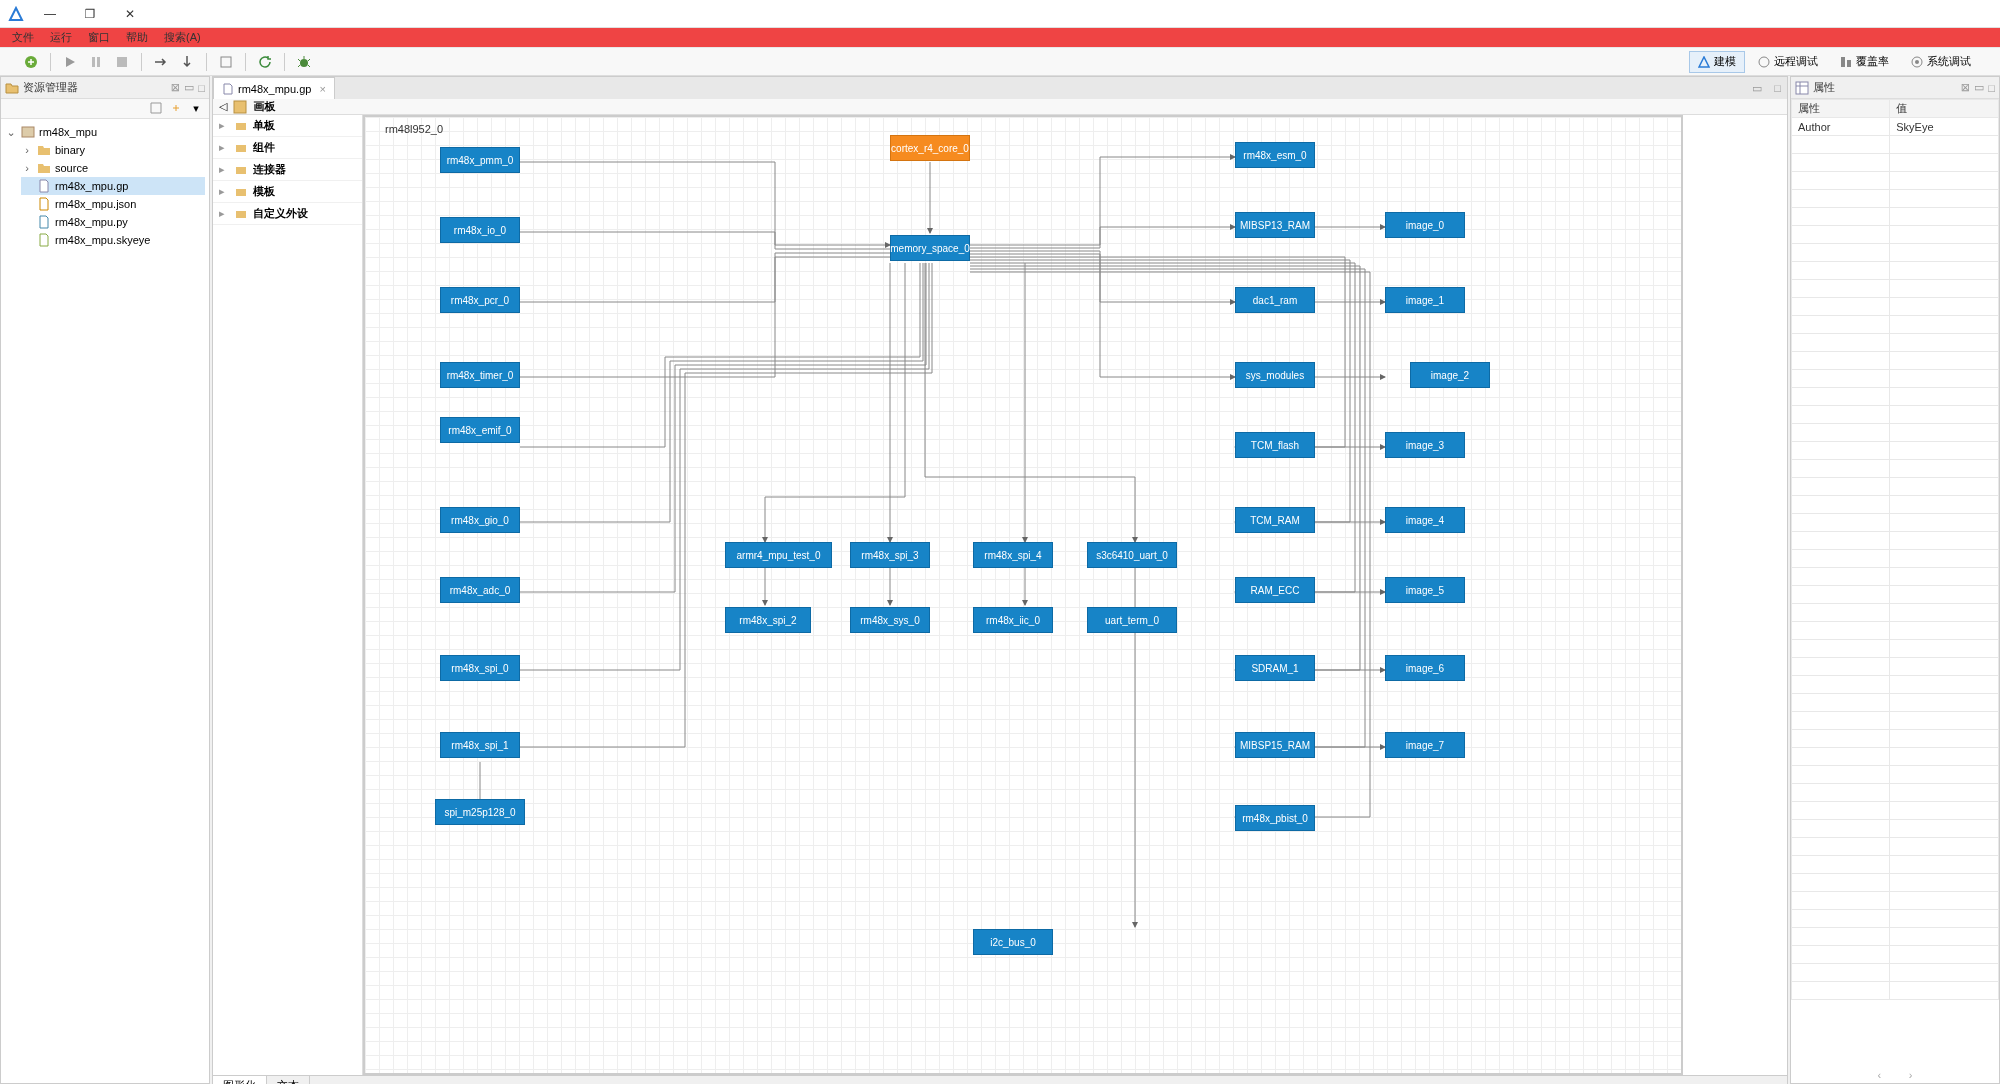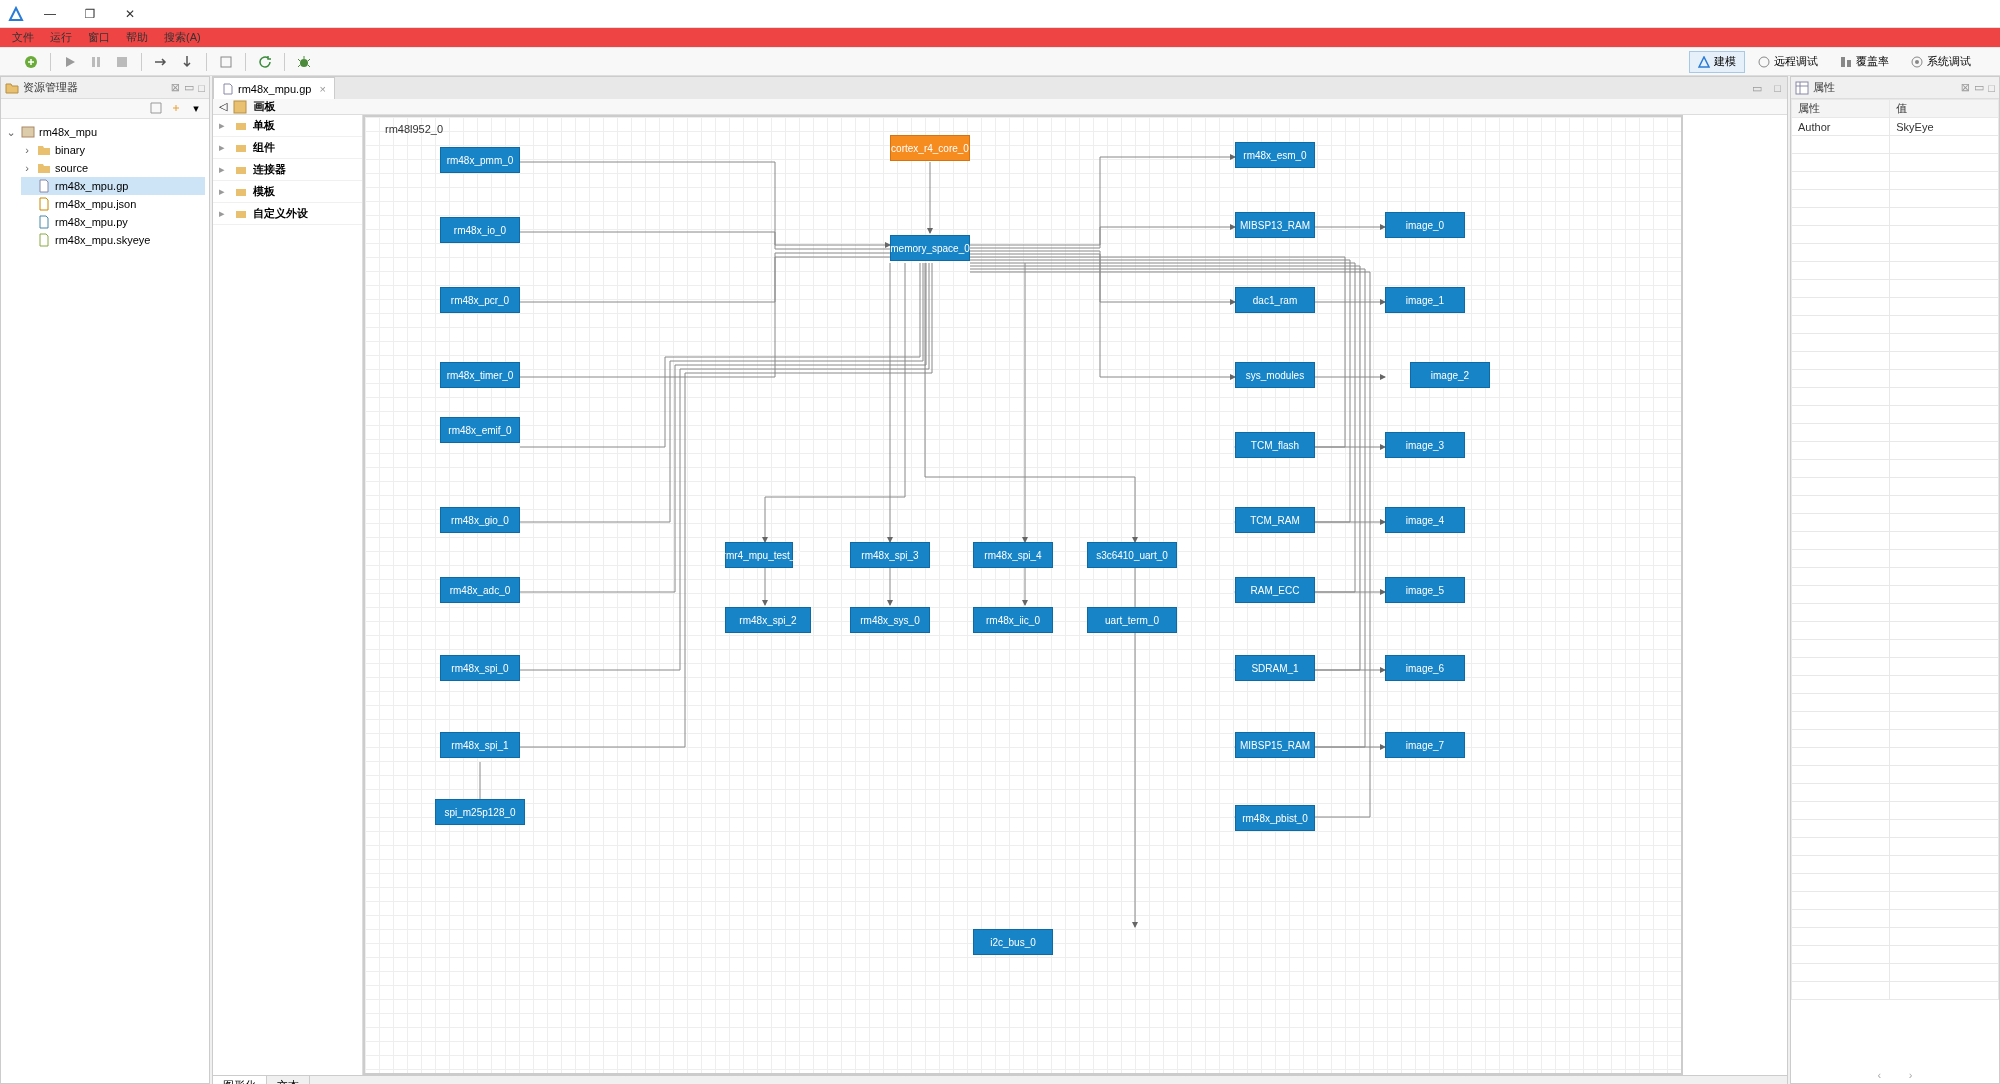--- a/index.html
+++ b/index.html
@@ -379,21 +379,21 @@
           <div class="node" style="left:75px;top:300px;width:80px;">rm48x_emif_0</div>
           <div class="node" style="left:75px;top:390px;width:80px;">rm48x_gio_0</div>
           <div class="node" style="left:75px;top:460px;width:80px;">rm48x_adc_0</div>
           <div class="node" style="left:75px;top:538px;width:80px;">rm48x_spi_0</div>
           <div class="node" style="left:75px;top:615px;width:80px;">rm48x_spi_1</div>
           <div class="node" style="left:70px;top:682px;width:90px;">spi_m25p128_0</div>
 
           <div class="node orange" style="left:525px;top:18px;width:80px;">cortex_r4_core_0</div>
           <div class="node" style="left:525px;top:118px;width:80px;">memory_space_0</div>
 
-          <div class="node" style="left:360px;top:425px;width:68px;">armr4_mpu_test_0</div>
+          <div class="node" style="left:360px;top:425px;width:107px;">armr4_mpu_test_0</div>
           <div class="node" style="left:360px;top:490px;width:86px;">rm48x_spi_2</div>
           <div class="node" style="left:485px;top:425px;width:80px;">rm48x_spi_3</div>
           <div class="node" style="left:485px;top:490px;width:80px;">rm48x_sys_0</div>
           <div class="node" style="left:608px;top:425px;width:80px;">rm48x_spi_4</div>
           <div class="node" style="left:608px;top:490px;width:80px;">rm48x_iic_0</div>
           <div class="node" style="left:722px;top:425px;width:90px;">s3c6410_uart_0</div>
           <div class="node" style="left:722px;top:490px;width:90px;">uart_term_0</div>
           <div class="node" style="left:608px;top:812px;width:80px;">i2c_bus_0</div>
 
           <div class="node" style="left:870px;top:25px;width:80px;">rm48x_esm_0</div>

